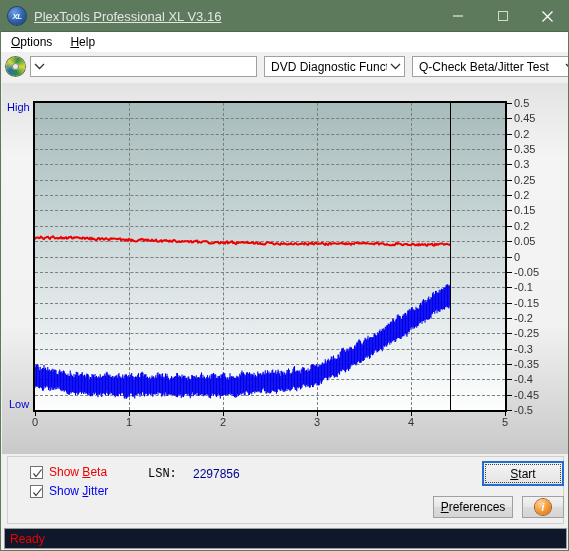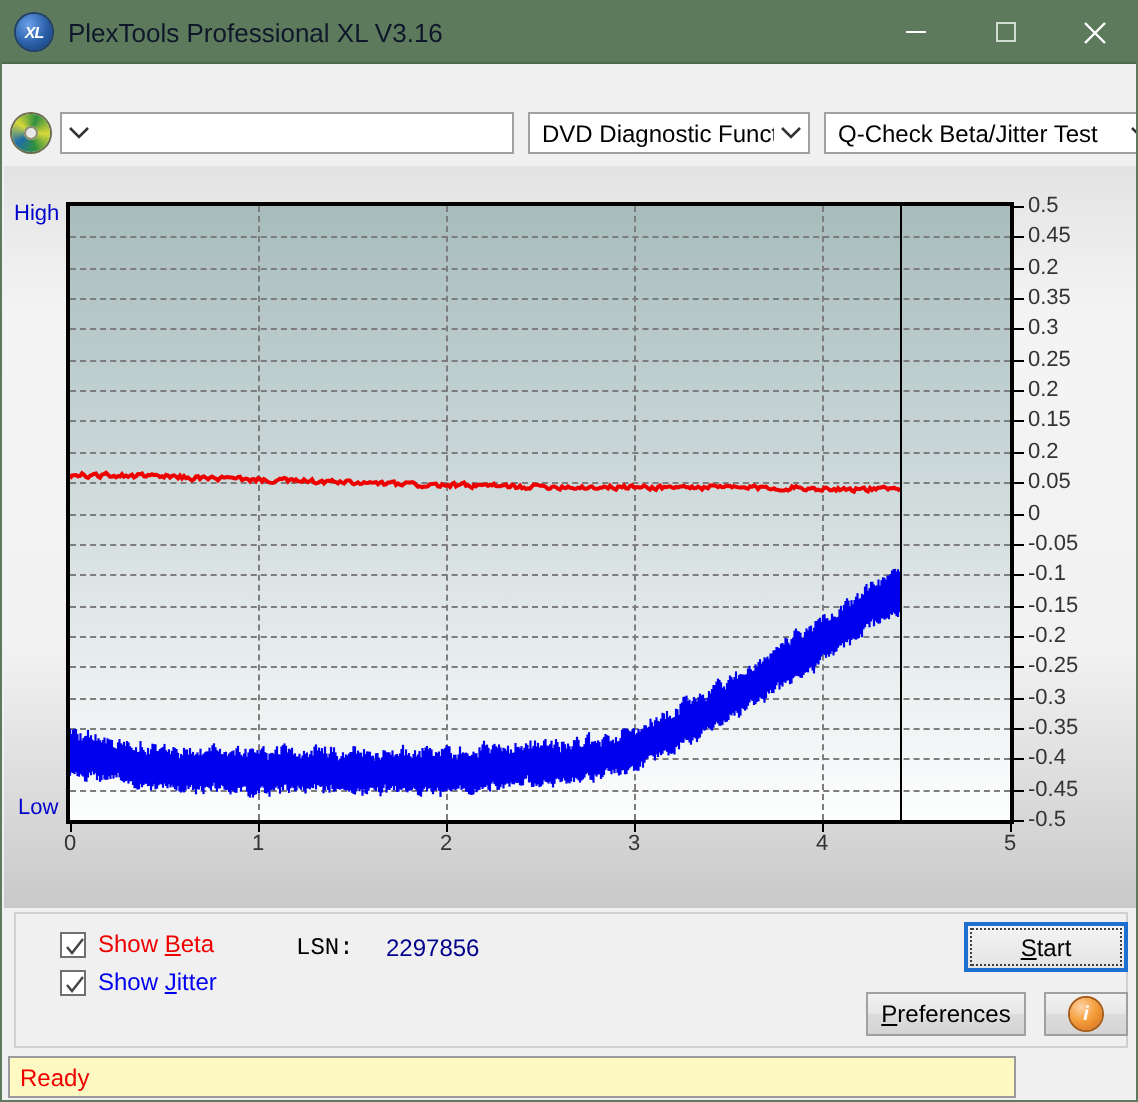--- a/index.html
+++ b/index.html
@@ -44,25 +44,26 @@
     font-weight: bold;
     font-style: italic;
     display: flex;
     align-items: center;
     justify-content: center;
     box-shadow: 0 0 0 1px #20406b;
     flex: 0 0 auto;
     letter-spacing: -0.5px;
   }
   .title-text {
-    color: #0f172a;
+    color: #e5e5e5;
     font-size: 13px;
     flex: 1 1 auto;
     white-space: nowrap;
     overflow: hidden;
+    text-decoration: underline;
   }
   .win-btn {
     width: 45px;
     height: 30px;
     display: flex;
     align-items: center;
     justify-content: center;
     color: #ffffff;
     font-size: 13px;
     flex: 0 0 auto;
@@ -325,25 +326,25 @@
     display: flex;
     align-items: center;
     justify-content: center;
     box-shadow: 0 0 0 1px #a85a14;
   }
 
   
   .statusbar {
     position: absolute;
     left: 3px; top: 527px;
-    width: 504px;
+    width: 563px;
     height: 21px;
     box-sizing: border-box;
     border: 1px solid #9a9a9a;
-    background: #fef9c3;
+    background: #0f172a;
     display: flex;
     align-items: center;
   }
   #status-text {
     padding-left: 5px;
     color: #ee0000;
     font-size: 12px;
   }
 </style>
 </head>
@@ -365,20 +366,24 @@
       </svg>
     </div>
     <div class="win-btn close">
       <svg width="13" height="13" viewBox="0 0 13 13">
         <line x1="1.5" y1="1.5" x2="11.5" y2="11.5" stroke="#ffffff" stroke-width="1.2"></line>
         <line x1="11.5" y1="1.5" x2="1.5" y2="11.5" stroke="#ffffff" stroke-width="1.2"></line>
       </svg>
     </div>
   </div>
 
+  <div class="menubar">
+    <div class="menu-item"><u>O</u><span>ptions</span></div>
+    <div class="menu-item"><u>H</u><span>elp</span></div>
+  </div>
 
   <div class="toolbar">
     <div class="disc-icon"></div>
 
     <div class="combo" id="combo-drive">
       <span class="chev">
         <svg width="11" height="7" viewBox="0 0 11 7">
             <polyline points="1,1 5.5,5.5 10,1" fill="none" stroke="#333" stroke-width="1.3"></polyline>
           </svg>
       </span>

